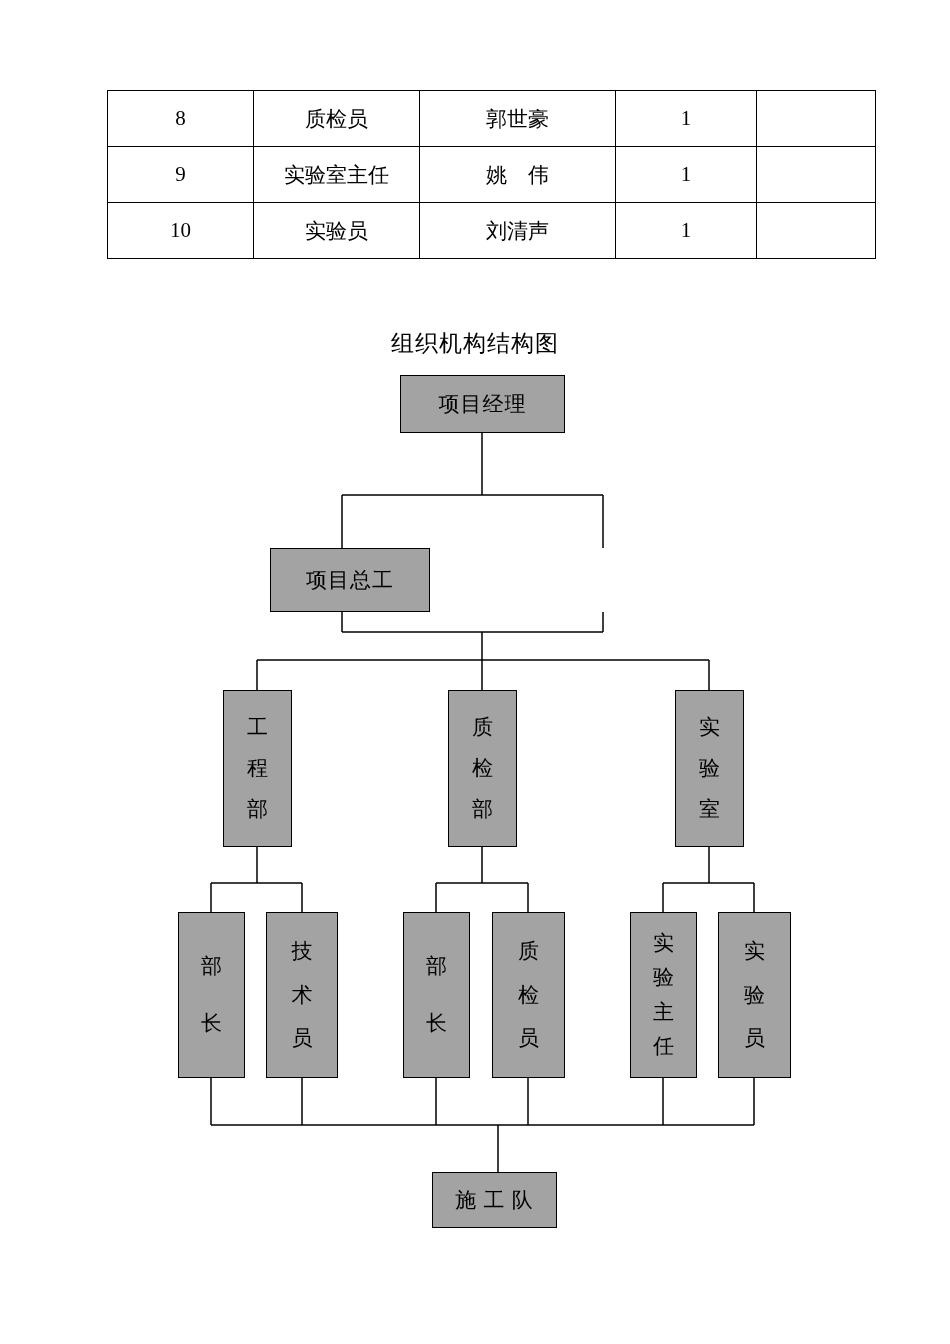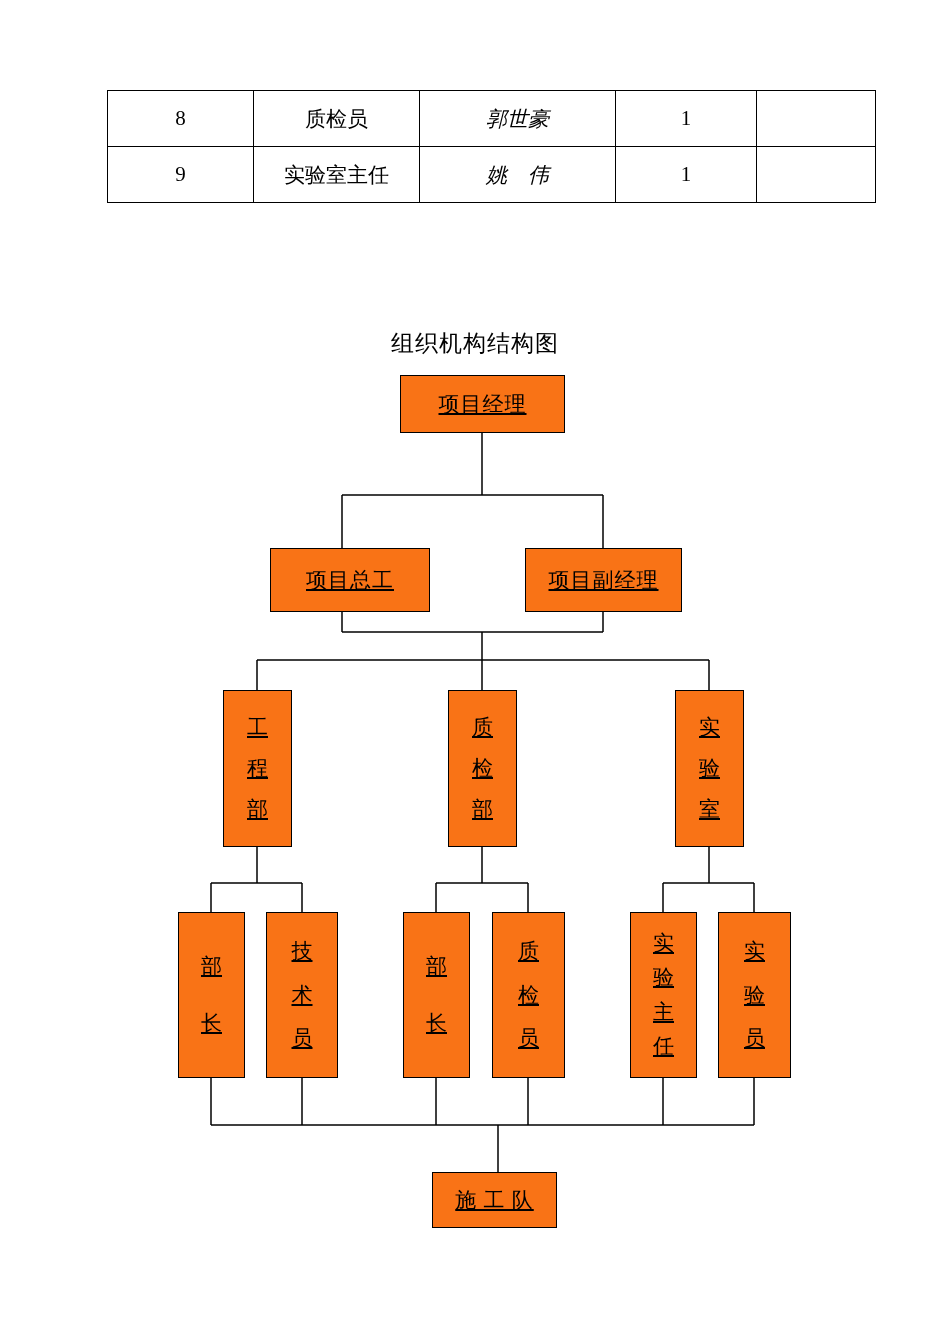--- a/index.html
+++ b/index.html
@@ -29,21 +29,21 @@
     border: 1.5px solid #000;
     height: 55px;
     text-align: center;
     vertical-align: middle;
     font-size: 21px;
     padding: 0 4px;
     white-space: pre;
   }
   .staff-table .c0 { width: 137px; }
   .staff-table .c1 { width: 157px; }
-  .staff-table .c2 { width: 187px; font-style: italic; }
+  .staff-table .c2 { width: 187px; }
   .staff-table .c3 { width: 132px; }
   .staff-table .c4 { width: 110px; }
 
   
   .diagram-title {
     position: absolute;
     left: 0;
     right: 0;
     top: 328px;
     text-align: center;
@@ -62,23 +62,22 @@
   .connectors line {
     stroke: #000;
     stroke-width: 1.5;
   }
 
   
   .node {
     position: absolute;
     box-sizing: border-box;
     border: 1.5px solid #000;
-    background: #f97316;
+    background: #a3a3a3;
     font-size: 21px;
-    text-decoration: underline;
   }
   .node.h {
     display: flex;
     align-items: center;
     justify-content: center;
     white-space: pre;
     letter-spacing: 1px;
   }
   .node.v {
     display: flex;
@@ -106,20 +105,27 @@
         <td class="c3">1</td>
         <td class="c4"></td>
       </tr>
       <tr>
         <td class="c0">9</td>
         <td class="c1">实验室主任</td>
         <td class="c2">姚　伟</td>
         <td class="c3">1</td>
         <td class="c4"></td>
       </tr>
+      <tr>
+        <td class="c0">10</td>
+        <td class="c1">实验员</td>
+        <td class="c2">刘清声</td>
+        <td class="c3">1</td>
+        <td class="c4"></td>
+      </tr>
     </tbody>
   </table>
 
   <div class="diagram-title">组织机构结构图</div>
 
   <svg class="connectors" width="950" height="1344" viewBox="0 0 950 1344" xmlns="http://www.w3.org/2000/svg">
 
     <line x1="482" y1="433" x2="482" y2="495"></line>
     <line x1="342" y1="495" x2="603" y2="495"></line>
     <line x1="342" y1="495" x2="342" y2="548"></line>
@@ -156,21 +162,20 @@
     <line x1="528" y1="1078" x2="528" y2="1125"></line>
     <line x1="663" y1="1078" x2="663" y2="1125"></line>
     <line x1="754" y1="1078" x2="754" y2="1125"></line>
     <line x1="211" y1="1125" x2="754" y2="1125"></line>
     <line x1="498" y1="1125" x2="498" y2="1172"></line>
   </svg>
 
   <div class="node h" style="left:400px; top:375px; width:165px; height:58px;">项目经理</div>
 
   <div class="node h" style="left:262px; top:548px; width:160px; height:64px;margin-left:8px;">项目总工</div>
-  <div class="node h" style="left:525px; top:548px; width:157px; height:64px;">项目副经理</div>
 
   <div class="node v" style="left:223px; top:690px; width:69px; height:157px;">
       <span>工</span>
       <span>程</span>
       <span>部</span>
     </div>
   <div class="node v" style="left:448px; top:690px; width:69px; height:157px;">
       <span>质</span>
       <span>检</span>
       <span>部</span>

